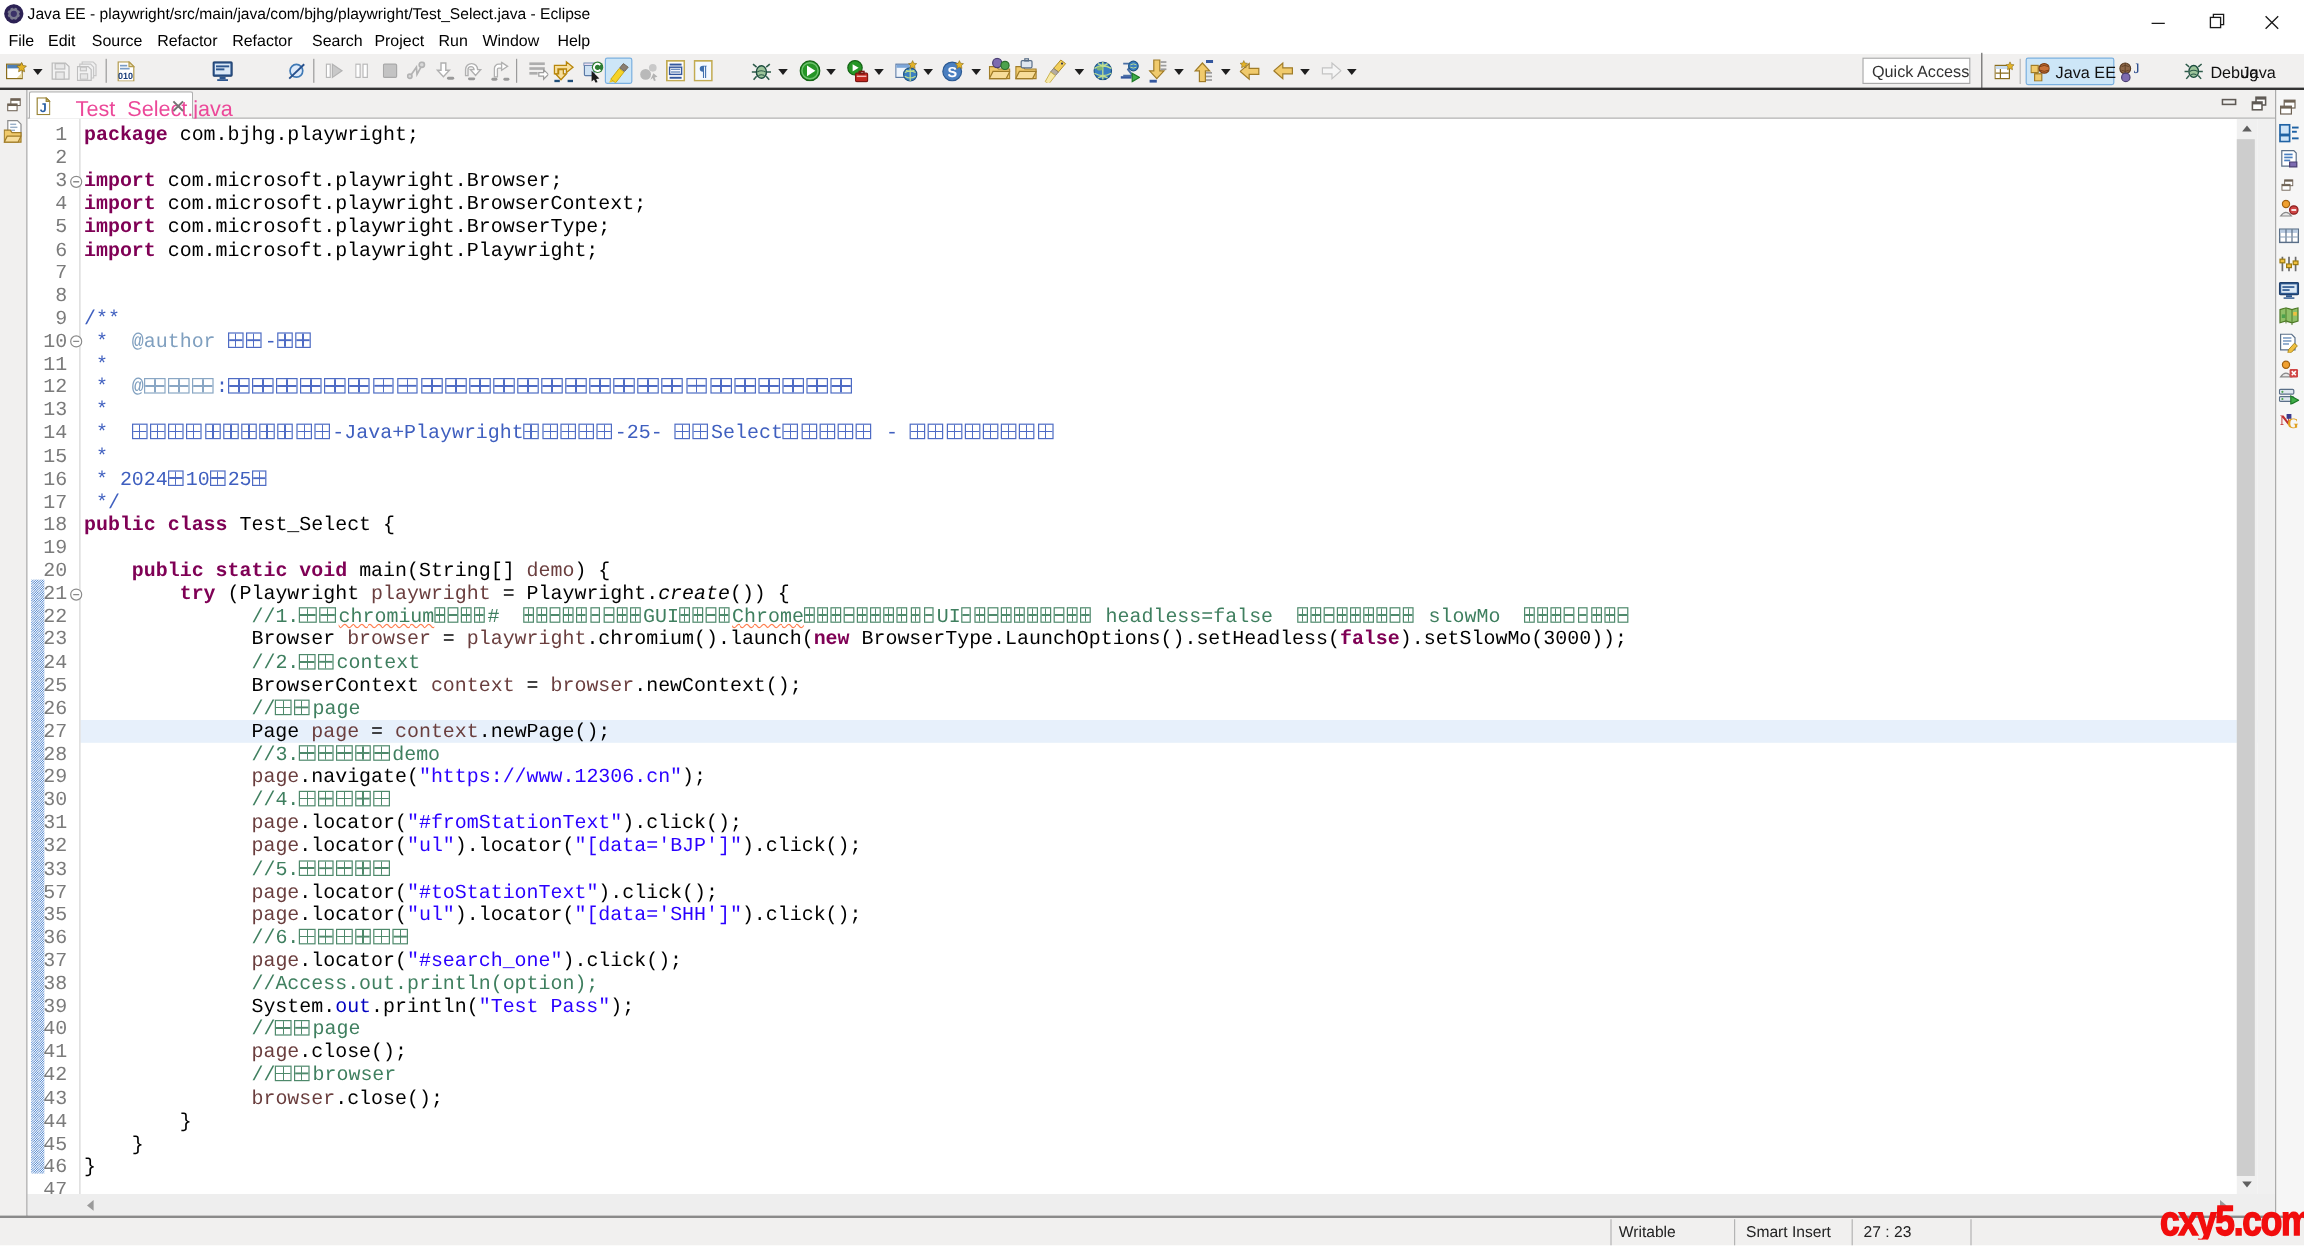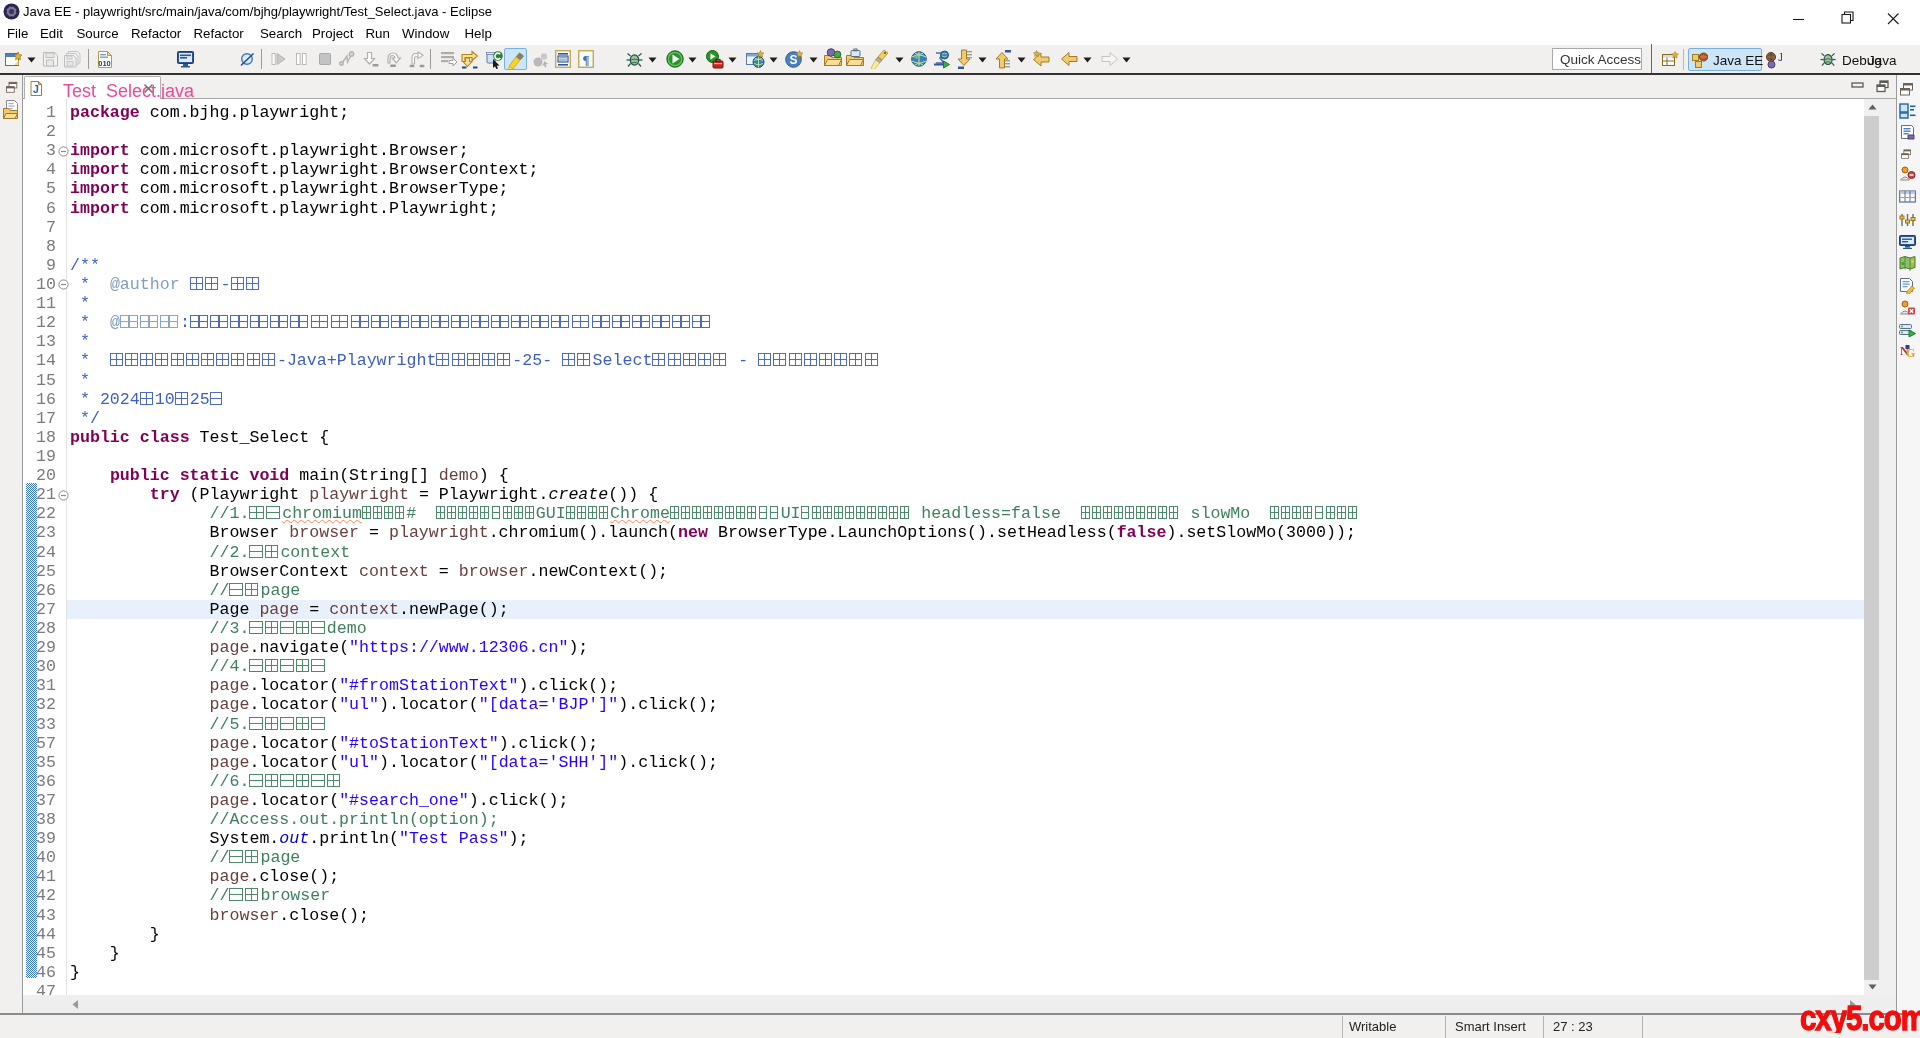--- a/index.html
+++ b/index.html
@@ -4,21 +4,21 @@
 body { width:1920px; height:1038px; position:relative; overflow:hidden; background:#fff;
        font-family:"Liberation Sans",sans-serif; }
 .mono { font-family:"Liberation Mono",monospace; font-size:16.63px; line-height:19.11px; }
 .ln { height:19.11px; white-space:pre; }
 .k { color:#7f0055; font-weight:bold; }
 .v { color:#6a3e3e; }
 .s { color:#2a00ff; }
 .c { color:#3f7f5f; }
 .j { color:#3f5fbf; }
 .t { color:#7f9fbf; }
-.ib { color:#0000c0; font-style:italic; }
+.ib { color:#0000c0; }
 .im { font-style:italic; }
 .q { text-decoration:underline wavy #ff7f50 1px; text-underline-offset:1px; }
 i { display:inline-block; height:13px; border:1.3px solid currentColor; vertical-align:-1px;
      background:linear-gradient(transparent 44%, currentColor 44% 56%, transparent 56%),
      linear-gradient(90deg, transparent 46%, currentColor 46% 54%, transparent 54%); opacity:.92 }
 .ptext { position:absolute; top:52.5px; font:13.5px "Liberation Sans"; color:#111; }
 .st { position:absolute; top:1019px; font:13px "Liberation Sans"; color:#222; }
 </style></head><body>
 
 <svg style="position:absolute;left:3px;top:3px" width="17" height="17" viewBox="0 0 17 17">

